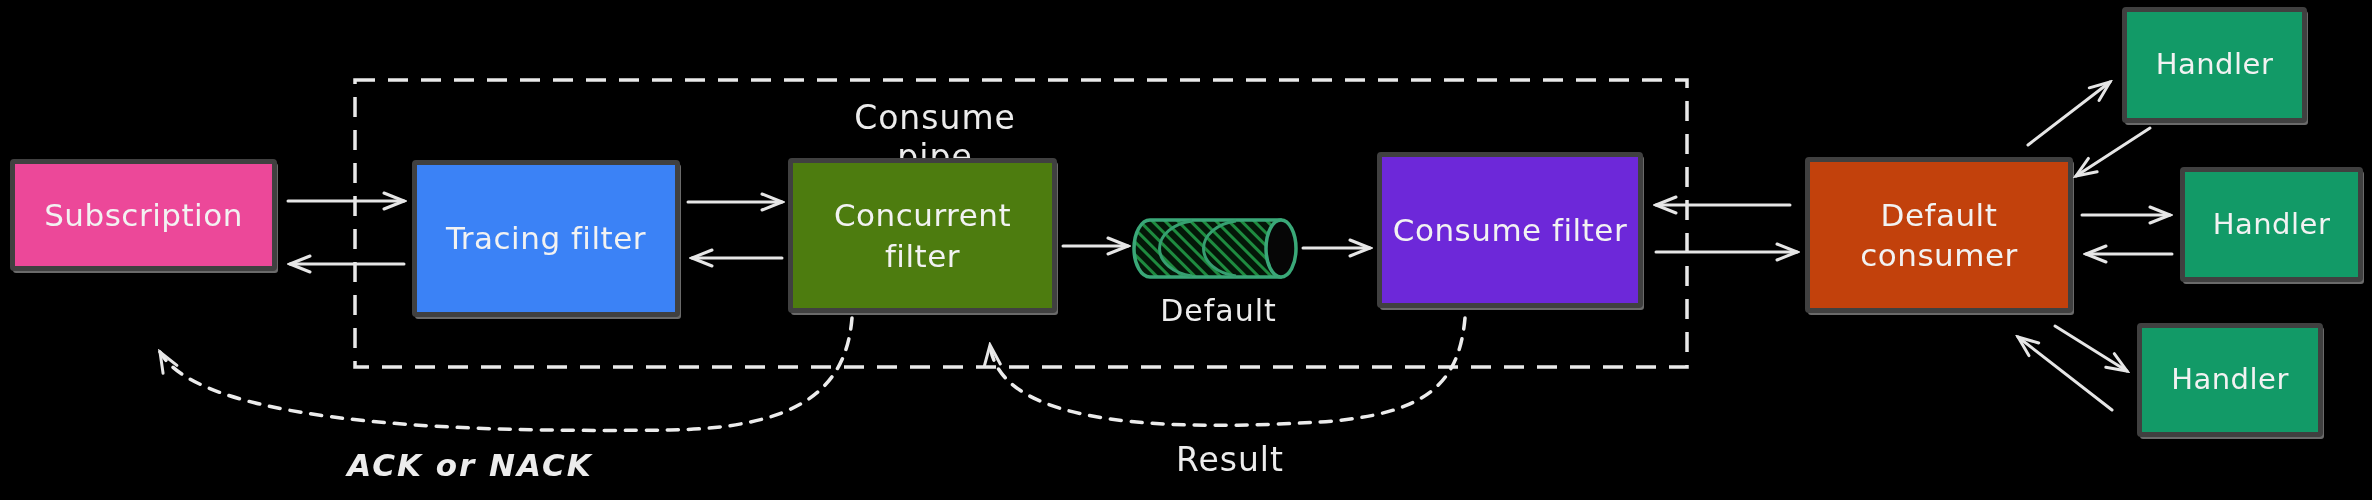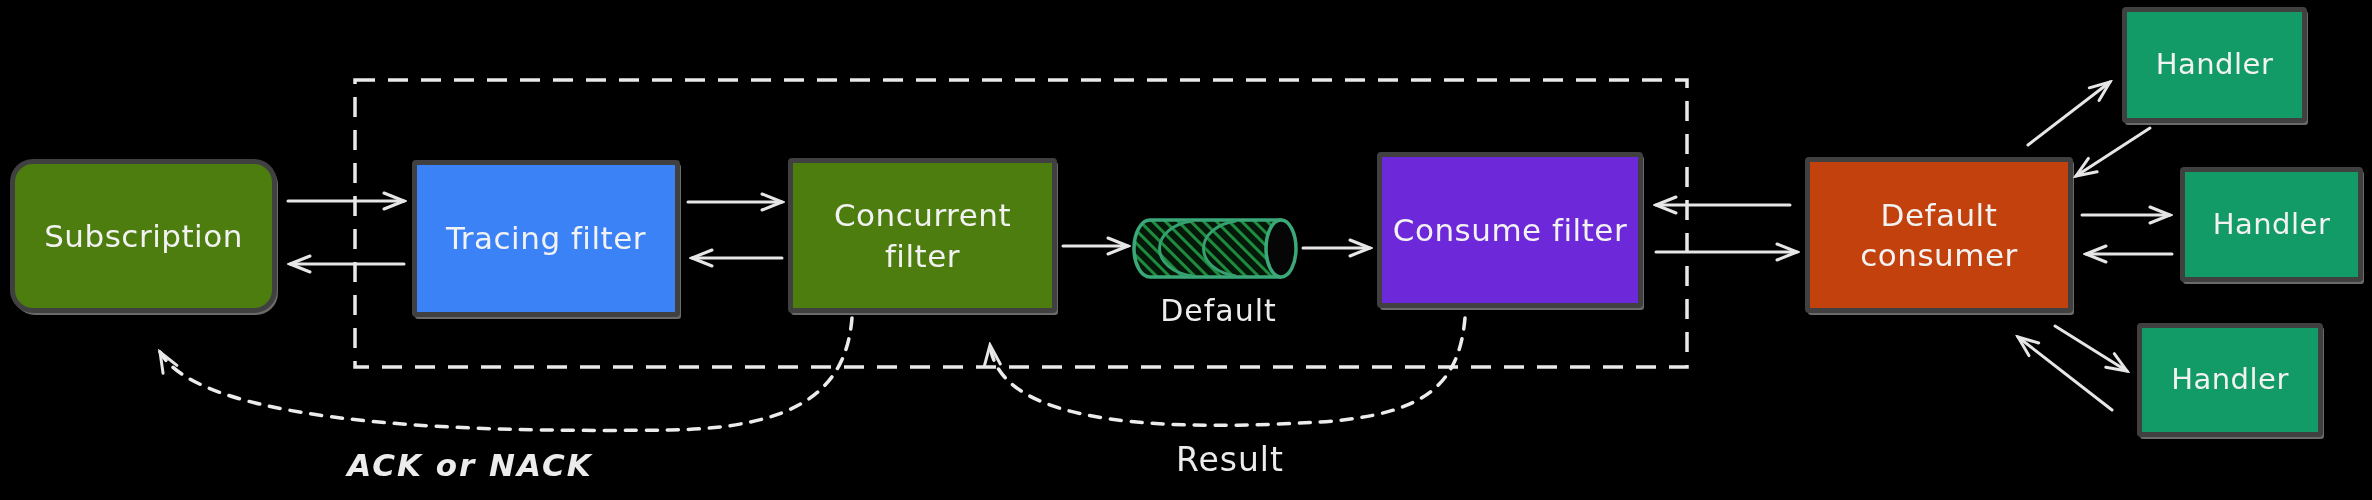--- a/index.html
+++ b/index.html
@@ -75,22 +75,23 @@
     </g>
 
     <g>
       <path d="M1150 220 A 16 28.5 0 0 0 1150 277 L 1281 277 A 15 28.5 0 0 0 1281 220 Z" fill="url(#hatch)" stroke="none"></path>
       <path d="M1150 220 A 16 28.5 0 0 0 1150 277 M1150 220 L1281 220 M1150 277 L1281 277" fill="none" stroke="#3aa878" stroke-width="3.5" stroke-linecap="round"></path>
       <path d="M1192 221 A 40 28 0 0 0 1192 276 M1236 221 A 40 28 0 0 0 1236 276" fill="none" stroke="#35a070" stroke-width="3"></path>
       <ellipse cx="1281" cy="248.5" rx="15" ry="28.5" fill="#060606" stroke="#3aa878" stroke-width="3.5"></ellipse>
     </g>
   </svg>
 
+  <div class="flabel fs-title" style="left:820px;top:98px;width:230px;">Consume pipe</div>
 
-  <div class="node fs-node" style="left: 10px; top: 159px; width: 267px; height: 154px; background: #4d7c0f; border-radius: 23px;">
+  <div class="node fs-node" style="left: 10px; top: 159px; width: 267px; height: 112px; background: #ec4899;">
     <span class="lbl">Subscription</span>
   </div>
 
   <div class="node fs-node" style="left: 412px; top: 160px; width: 268px; height: 157px; background: #3b82f6;">
     <span class="lbl">Tracing filter</span>
   </div>
 
   <div class="node fs-node" style="left: 788px; top: 158px; width: 269px; height: 155px; background: #4d7c0f;">
     <span class="lbl" style="max-width:190px;">Concurrent filter</span>
   </div>

